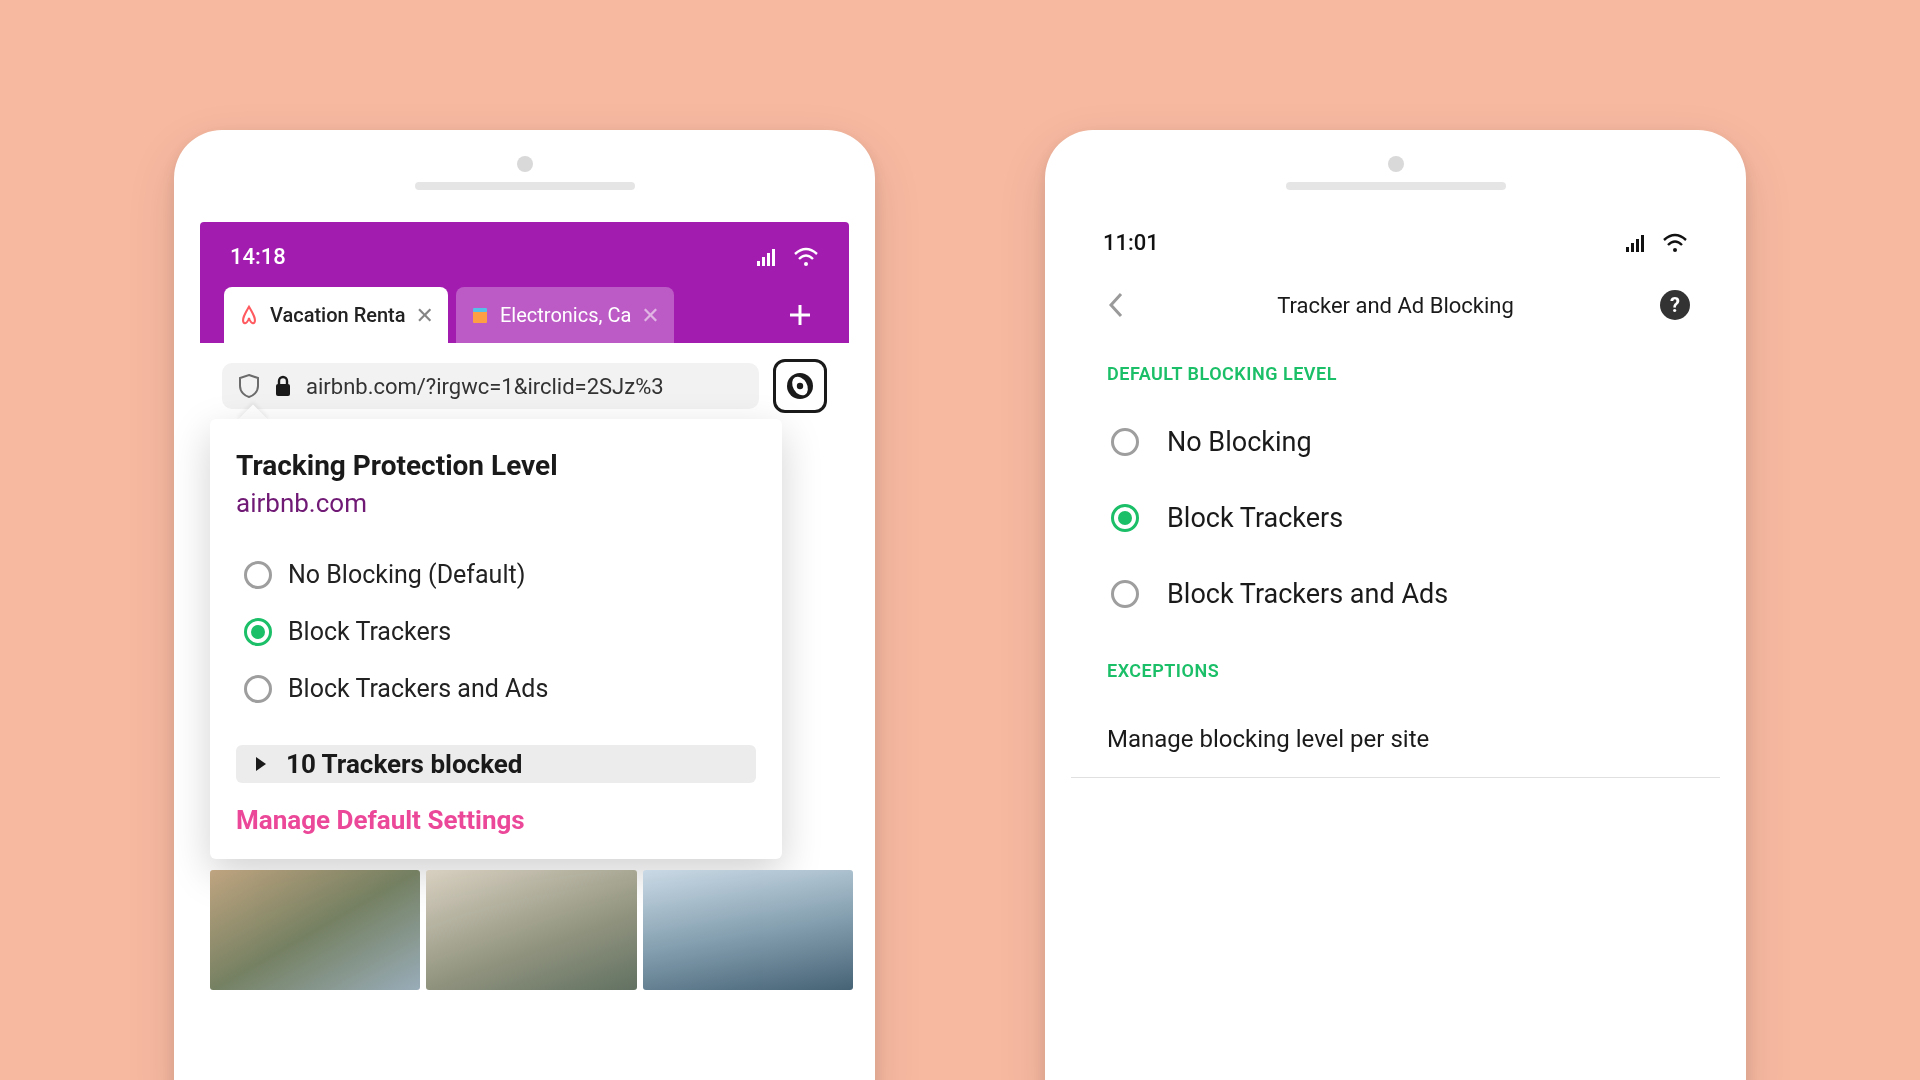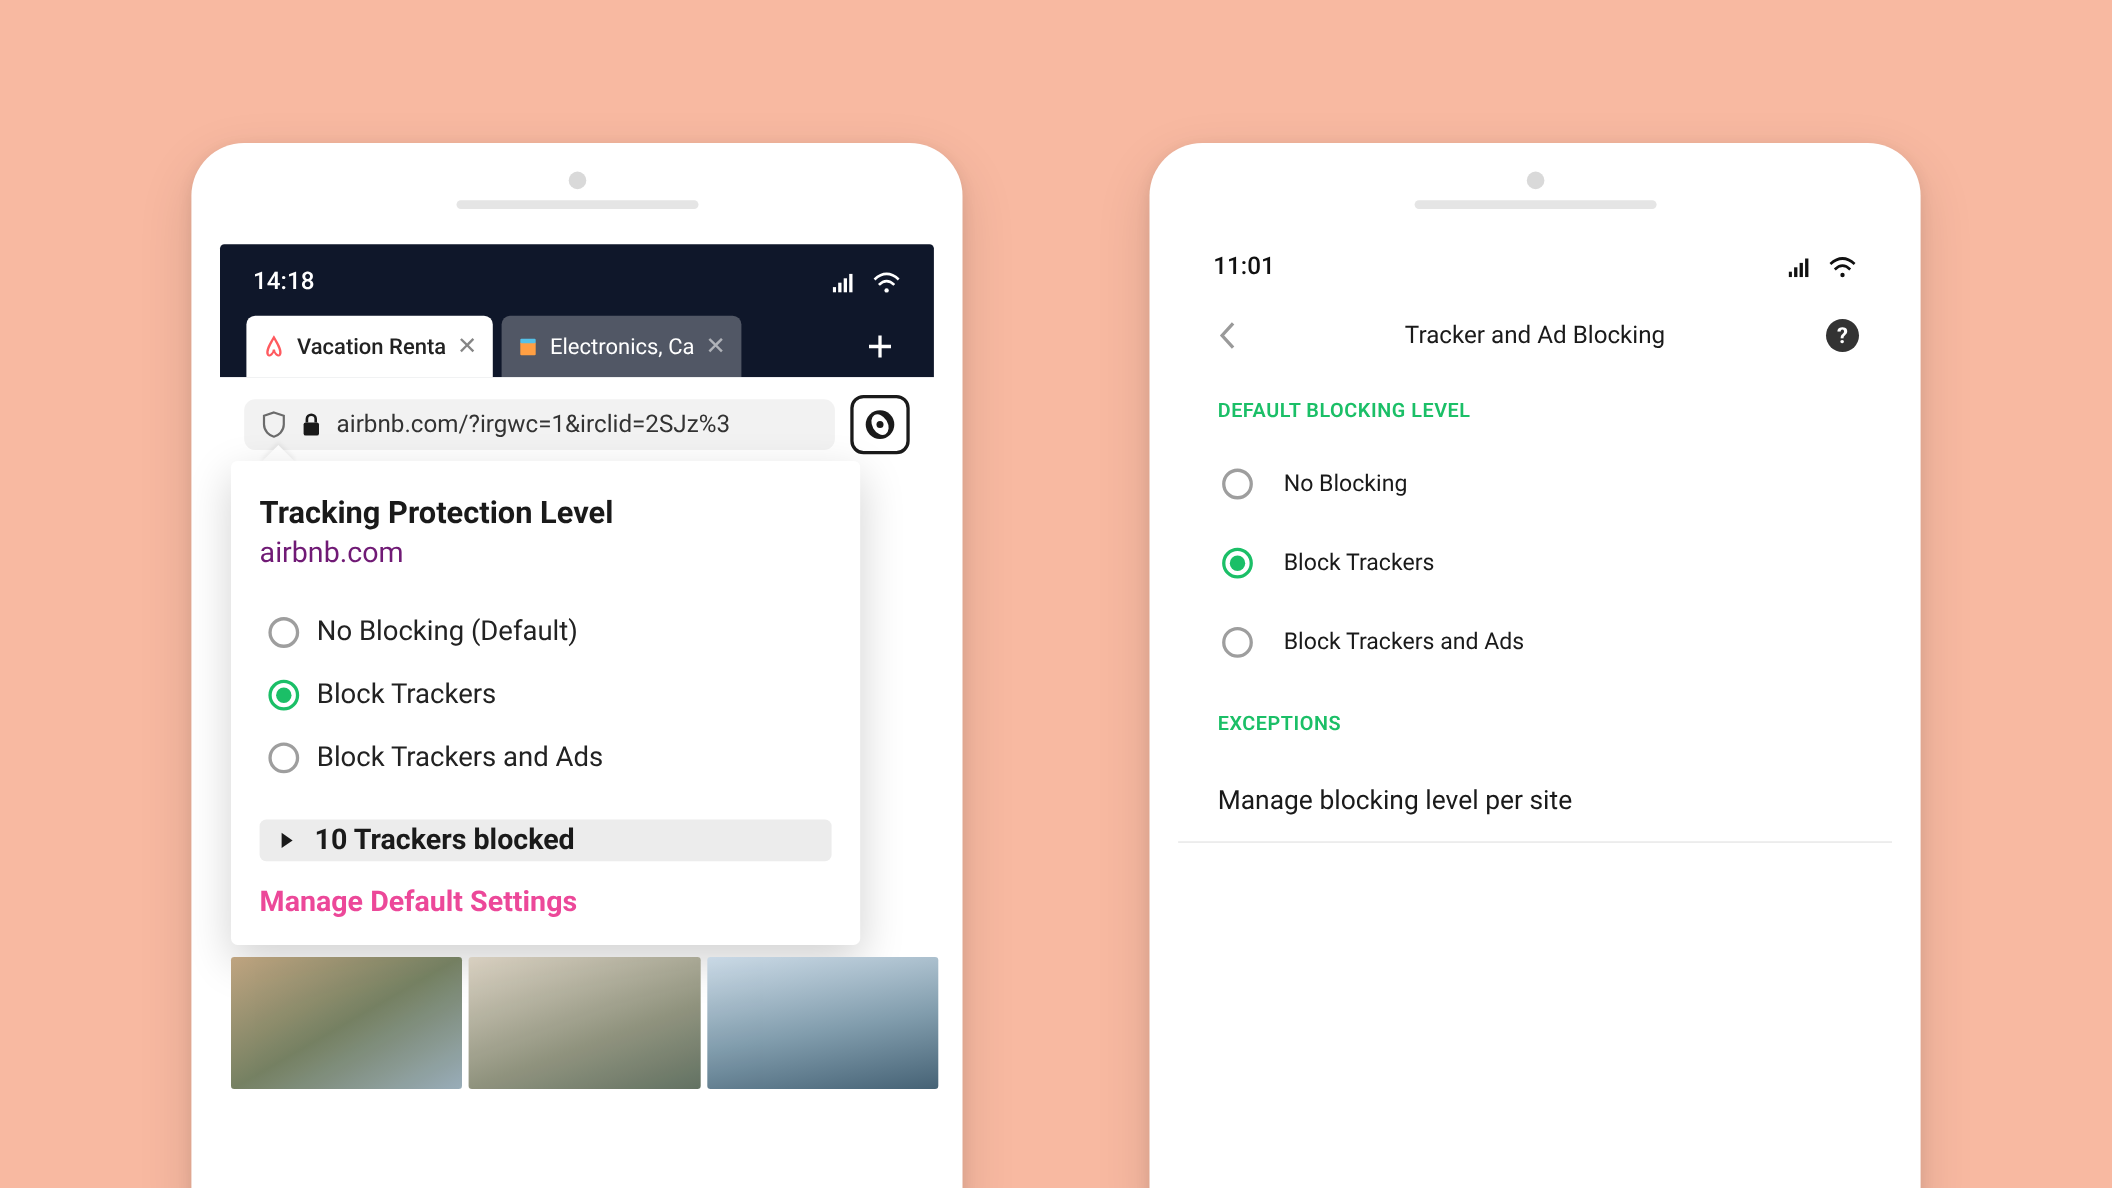--- a/index.html
+++ b/index.html
@@ -1,21 +1,21 @@
 <!DOCTYPE html>
 <html><head>
 <meta charset="utf-8">
 <style>
   html, body { margin: 0; padding: 0; width: 1920px; height: 1080px; font-family: -apple-system, BlinkMacSystemFont, "Segoe UI", Roboto, Helvetica, Arial, sans-serif; }
   body { background: #f8b9a1; display: flex; justify-content: center; align-items: flex-start; gap: 170px; padding-top: 130px; padding-left: 174px; padding-right: 174px; box-sizing: border-box; }
   .phone { width: 704px; height: 1000px; background: #fff; border-radius: 48px; box-shadow: 0 18px 50px rgba(0,0,0,0.12), 0 4px 14px rgba(0,0,0,0.08); padding: 22px 26px 0; box-sizing: border-box; position: relative; overflow: hidden; }
   .camera { width: 16px; height: 16px; border-radius: 50%; background: #d9d9d9; margin: 4px auto 10px; }
   .speaker { width: 220px; height: 8px; border-radius: 4px; background: #e5e5e5; margin: 0 auto 16px; }
   
-  .left-header { background: #0f172a; border-radius: 4px 4px 0 0; padding: 20px 24px 0 24px; color: #fff; margin-top: 32px; }
+  .left-header { background: #a21caf; border-radius: 4px 4px 0 0; padding: 20px 24px 0 24px; color: #fff; margin-top: 32px; }
   .status-bar { display: flex; justify-content: space-between; align-items: center; font-size: 22px; font-weight: 500; padding: 2px 6px 18px; }
   .status-icons { display: flex; gap: 14px; align-items: center; }
   .tabs-row { display: flex; align-items: stretch; gap: 0; height: 56px; }
   .tab { display: flex; align-items: center; gap: 10px; padding: 12px 14px; border-radius: 8px 8px 0 0; font-size: 20px; max-width: 220px; }
   .tab.active { background: #fff; color: #222; font-weight: 500; }
   .tab.inactive { background: rgba(255,255,255,0.28); color: #fff; margin-left: 8px; }
   .tab .lbl { overflow: hidden; white-space: nowrap; text-overflow: ellipsis; flex: 1; min-width: 0; }
   .tab .close { font-size: 22px; opacity: .55; cursor: pointer; }
   .newtab { margin-left: auto; align-self: center; padding-right: 10px; }
   .below-header { background: #fff; padding: 16px 22px 0; position: relative; }
@@ -40,21 +40,21 @@
   .thumb.t2 { background: linear-gradient(160deg, #d8cfbf 0%, #8b8e78 60%, #5a6a5a 100%); }
   .thumb.t3 { background: linear-gradient(170deg, #c9d9e6 0%, #7a97a8 55%, #3c5a6e 100%); }
   
   .right-body { background: #fff; }
   .r-status { display: flex; justify-content: space-between; align-items: center; font-size: 22px; font-weight: 500; padding: 24px 32px 20px; color: #111; }
   .r-header { display: flex; align-items: center; padding: 10px 30px 30px; }
   .r-header .back { cursor: pointer; padding: 6px; }
   .r-title { flex: 1; text-align: center; font-size: 22px; font-weight: 400; color: #1a1a1a; }
   .help { width: 30px; height: 30px; background: #333; color: #fff; border-radius: 50%; display: flex; align-items: center; justify-content: center; font-size: 20px; font-weight: 700; cursor: pointer; }
   .section-lbl { color: #1bbf67; font-size: 18px; font-weight: 600; letter-spacing: .5px; padding: 8px 36px 20px; }
-  .r-opt { display: flex; align-items: center; gap: 28px; font-size: 21px; color: #1a1a1a; padding: 22px 40px; cursor: pointer; }
+  .r-opt { display: flex; align-items: center; gap: 28px; font-size: 27px; color: #1a1a1a; padding: 22px 40px; cursor: pointer; }
   .r-link { padding: 24px 36px; font-size: 24px; color: #1a1a1a; border-bottom: 1px solid #e0e0e0; cursor: pointer; }
   svg { display: block; }
 </style>
 </head>
 <body>
 
 <div class="phone">
   <div class="camera"></div>
   <div class="speaker"></div>
 

